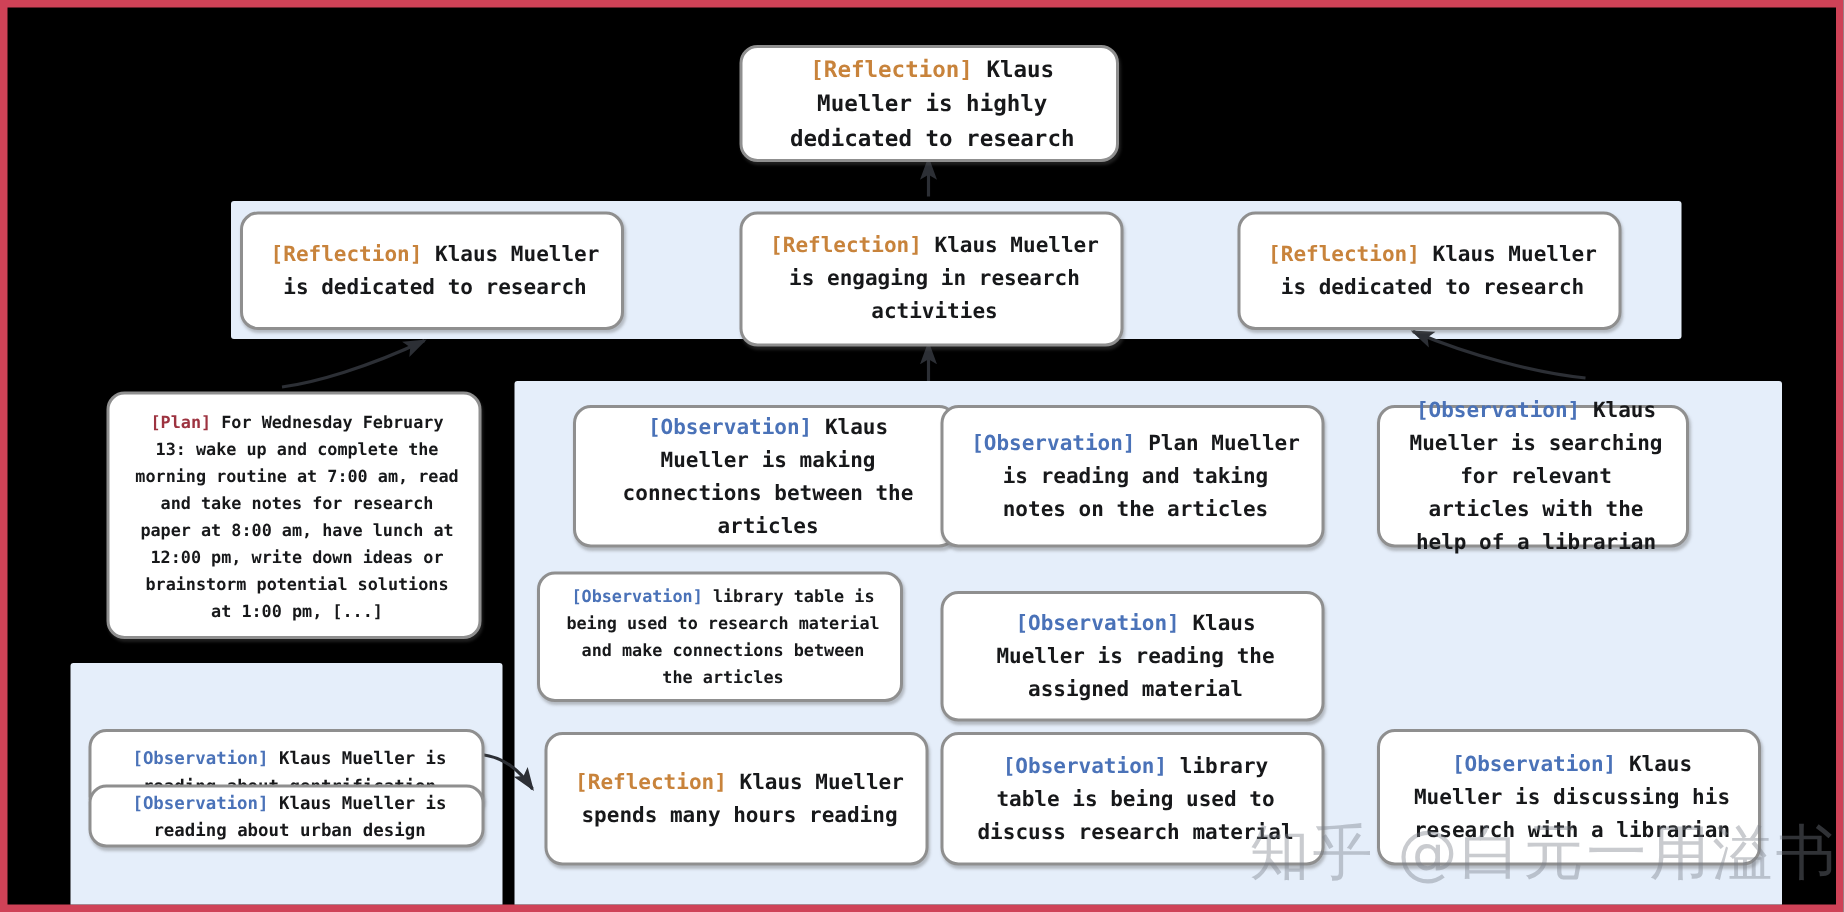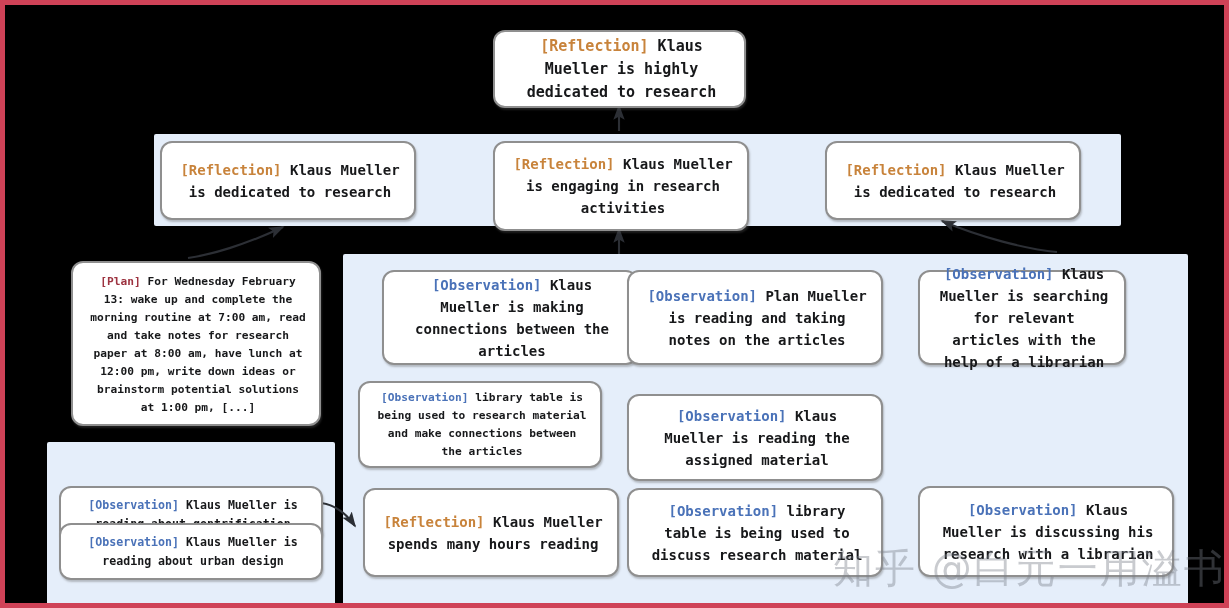--- a/index.html
+++ b/index.html
@@ -119,21 +119,21 @@
   </div>
 
   <div class="node" style="left:66px; top:256px; width:250px; height:165px; align-items:flex-start; padding-top:10px;">
     <span class="txt fs-11"><span class="tag tag-plan">[Plan]</span><span> For Wednesday February 13: wake up and complete the morning routine at 7:00 am, read and take notes for research paper at 8:00 am, have lunch at 12:00 pm, write down ideas or brainstorm potential solutions at 1:00 pm, [...]</span></span>
   </div>
 
   <div class="node" style="left:54px; top:449px; width:264px; height:57px;margin-top:32px;">
     <span class="txt fs-12"><span class="tag tag-observation">[Observation]</span><span> Klaus Mueller is reading about gentrification</span></span>
   </div>
 
-  <div class="node" style="left:54px; top:518px; width:264px; height:57px;">
+  <div class="node" style="left:54px; top:518px; width:264px; height:42px;">
     <span class="txt fs-12"><span class="tag tag-observation">[Observation]</span><span> Klaus Mueller is reading about urban design</span></span>
   </div>
 
   <div class="node" style="left:353px; top:265px; width:256px; height:95px;margin-left:24px;">
     <span class="txt fs-14"><span class="tag tag-observation">[Observation]</span><span> Klaus Mueller is making connections between the articles</span></span>
   </div>
 
   <div class="node" style="left:353px; top:376px; width:244px; height:87px;">
     <span class="txt fs-11"><span class="tag tag-observation">[Observation]</span><span> library table is being used to research material and make connections between the articles</span></span>
   </div>

